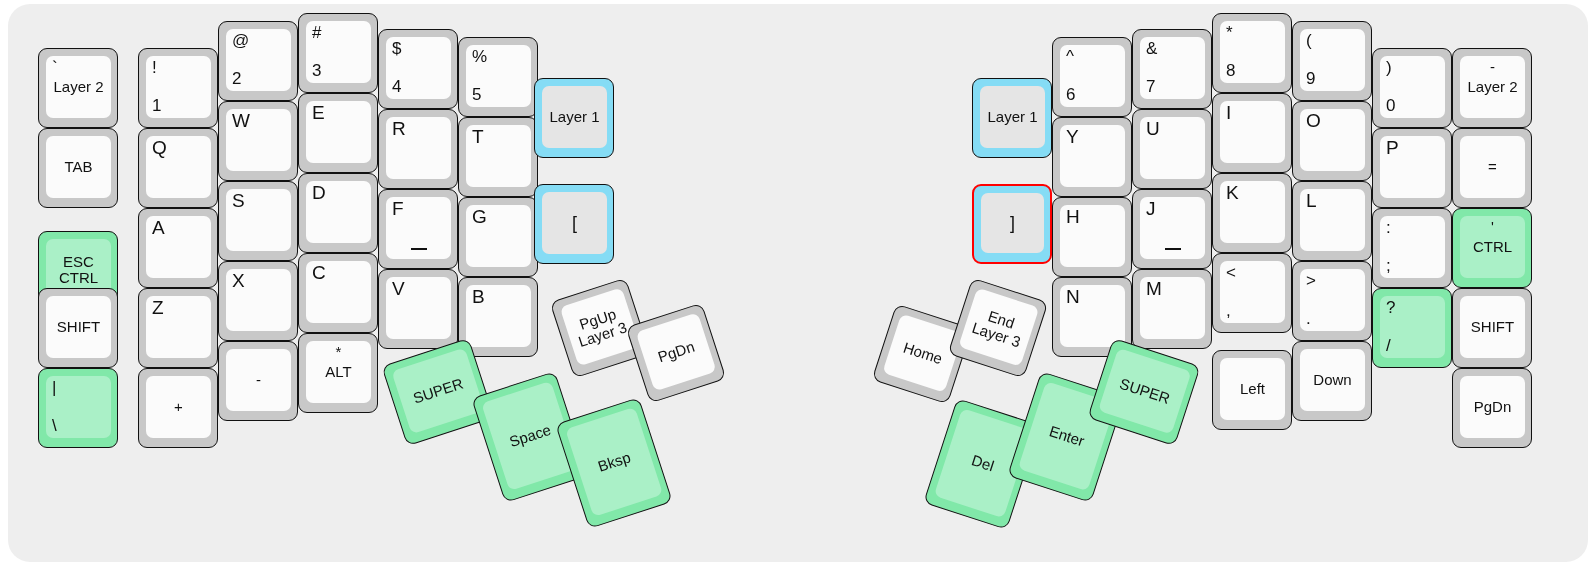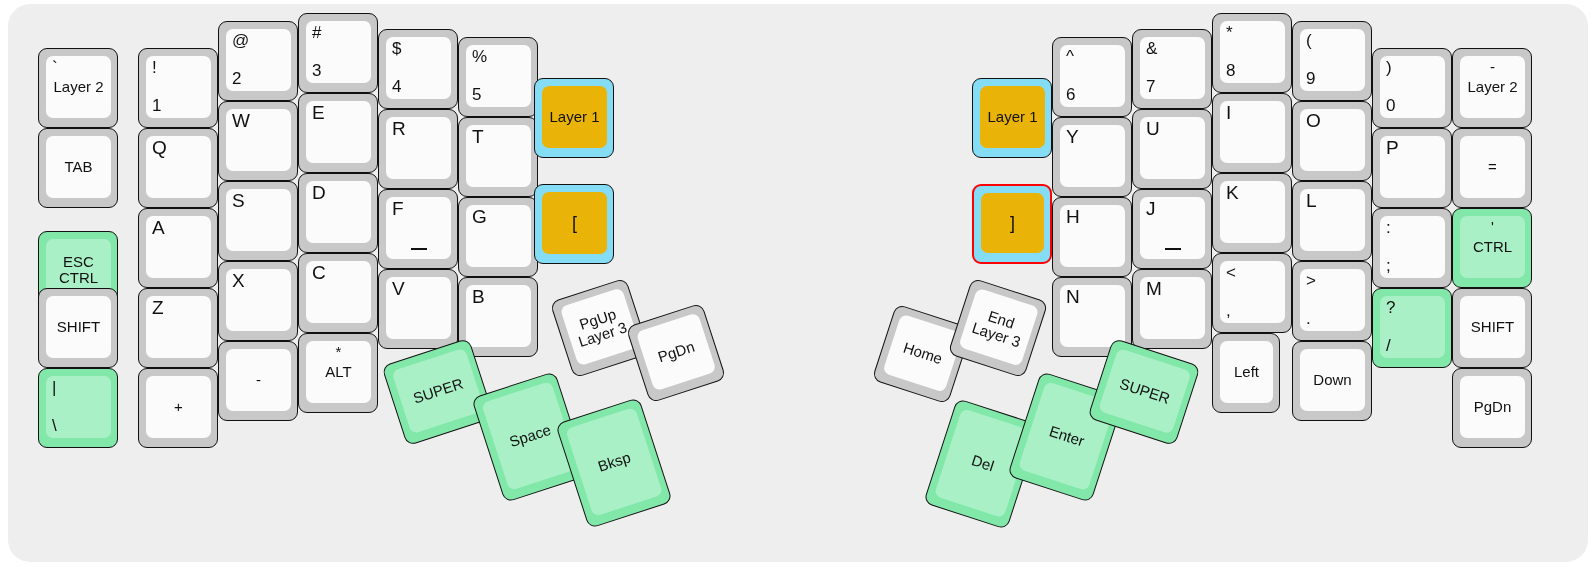--- a/index.html
+++ b/index.html
@@ -42,21 +42,21 @@
     width:100%; height:100%;
     background:#fbfbfb;
     border-radius:7px;
     position:relative;
     overflow:hidden;
   }
   
   .key.green{ background:#81e8a9; }
   .key.green .cap{ background:#aaf0c7; }
   .key.cyan{ background:#85dcf5; }
-  .key.cyan .cap{ background:#eab308; }
+  .key.cyan .cap{ background:#e5e5e5; }
   .key.sel{ border-color:#ff0000; border-width:2px; }
 
   
   .lg{
     position:absolute;
     color:#111111;
     line-height:1.05;
     white-space:pre;
     text-align:center;
   }
@@ -328,21 +328,21 @@
         <div class="cap">
           <span class="lg letter">K</span>
         </div>
       </div>
       <div class="key" style="left: 1212px; top: 253px; width: 80px; height: 80px;">
         <div class="cap">
           <span class="lg stack">&lt;</span>
           <span class="lg stack2">,</span>
         </div>
       </div>
-      <div class="key" style="left: 1212px; top: 333px; width: 68px; height: 80px;">
+      <div class="key" style="left: 1212px; top: 350px; width: 80px; height: 80px;">
         <div class="cap">
           <span class="lg ctr">Left</span>
         </div>
       </div>
       <div class="key" style="left: 1292px; top: 21px; width: 80px; height: 80px;">
         <div class="cap">
           <span class="lg stack">(</span>
           <span class="lg stack2">9</span>
         </div>
       </div>

